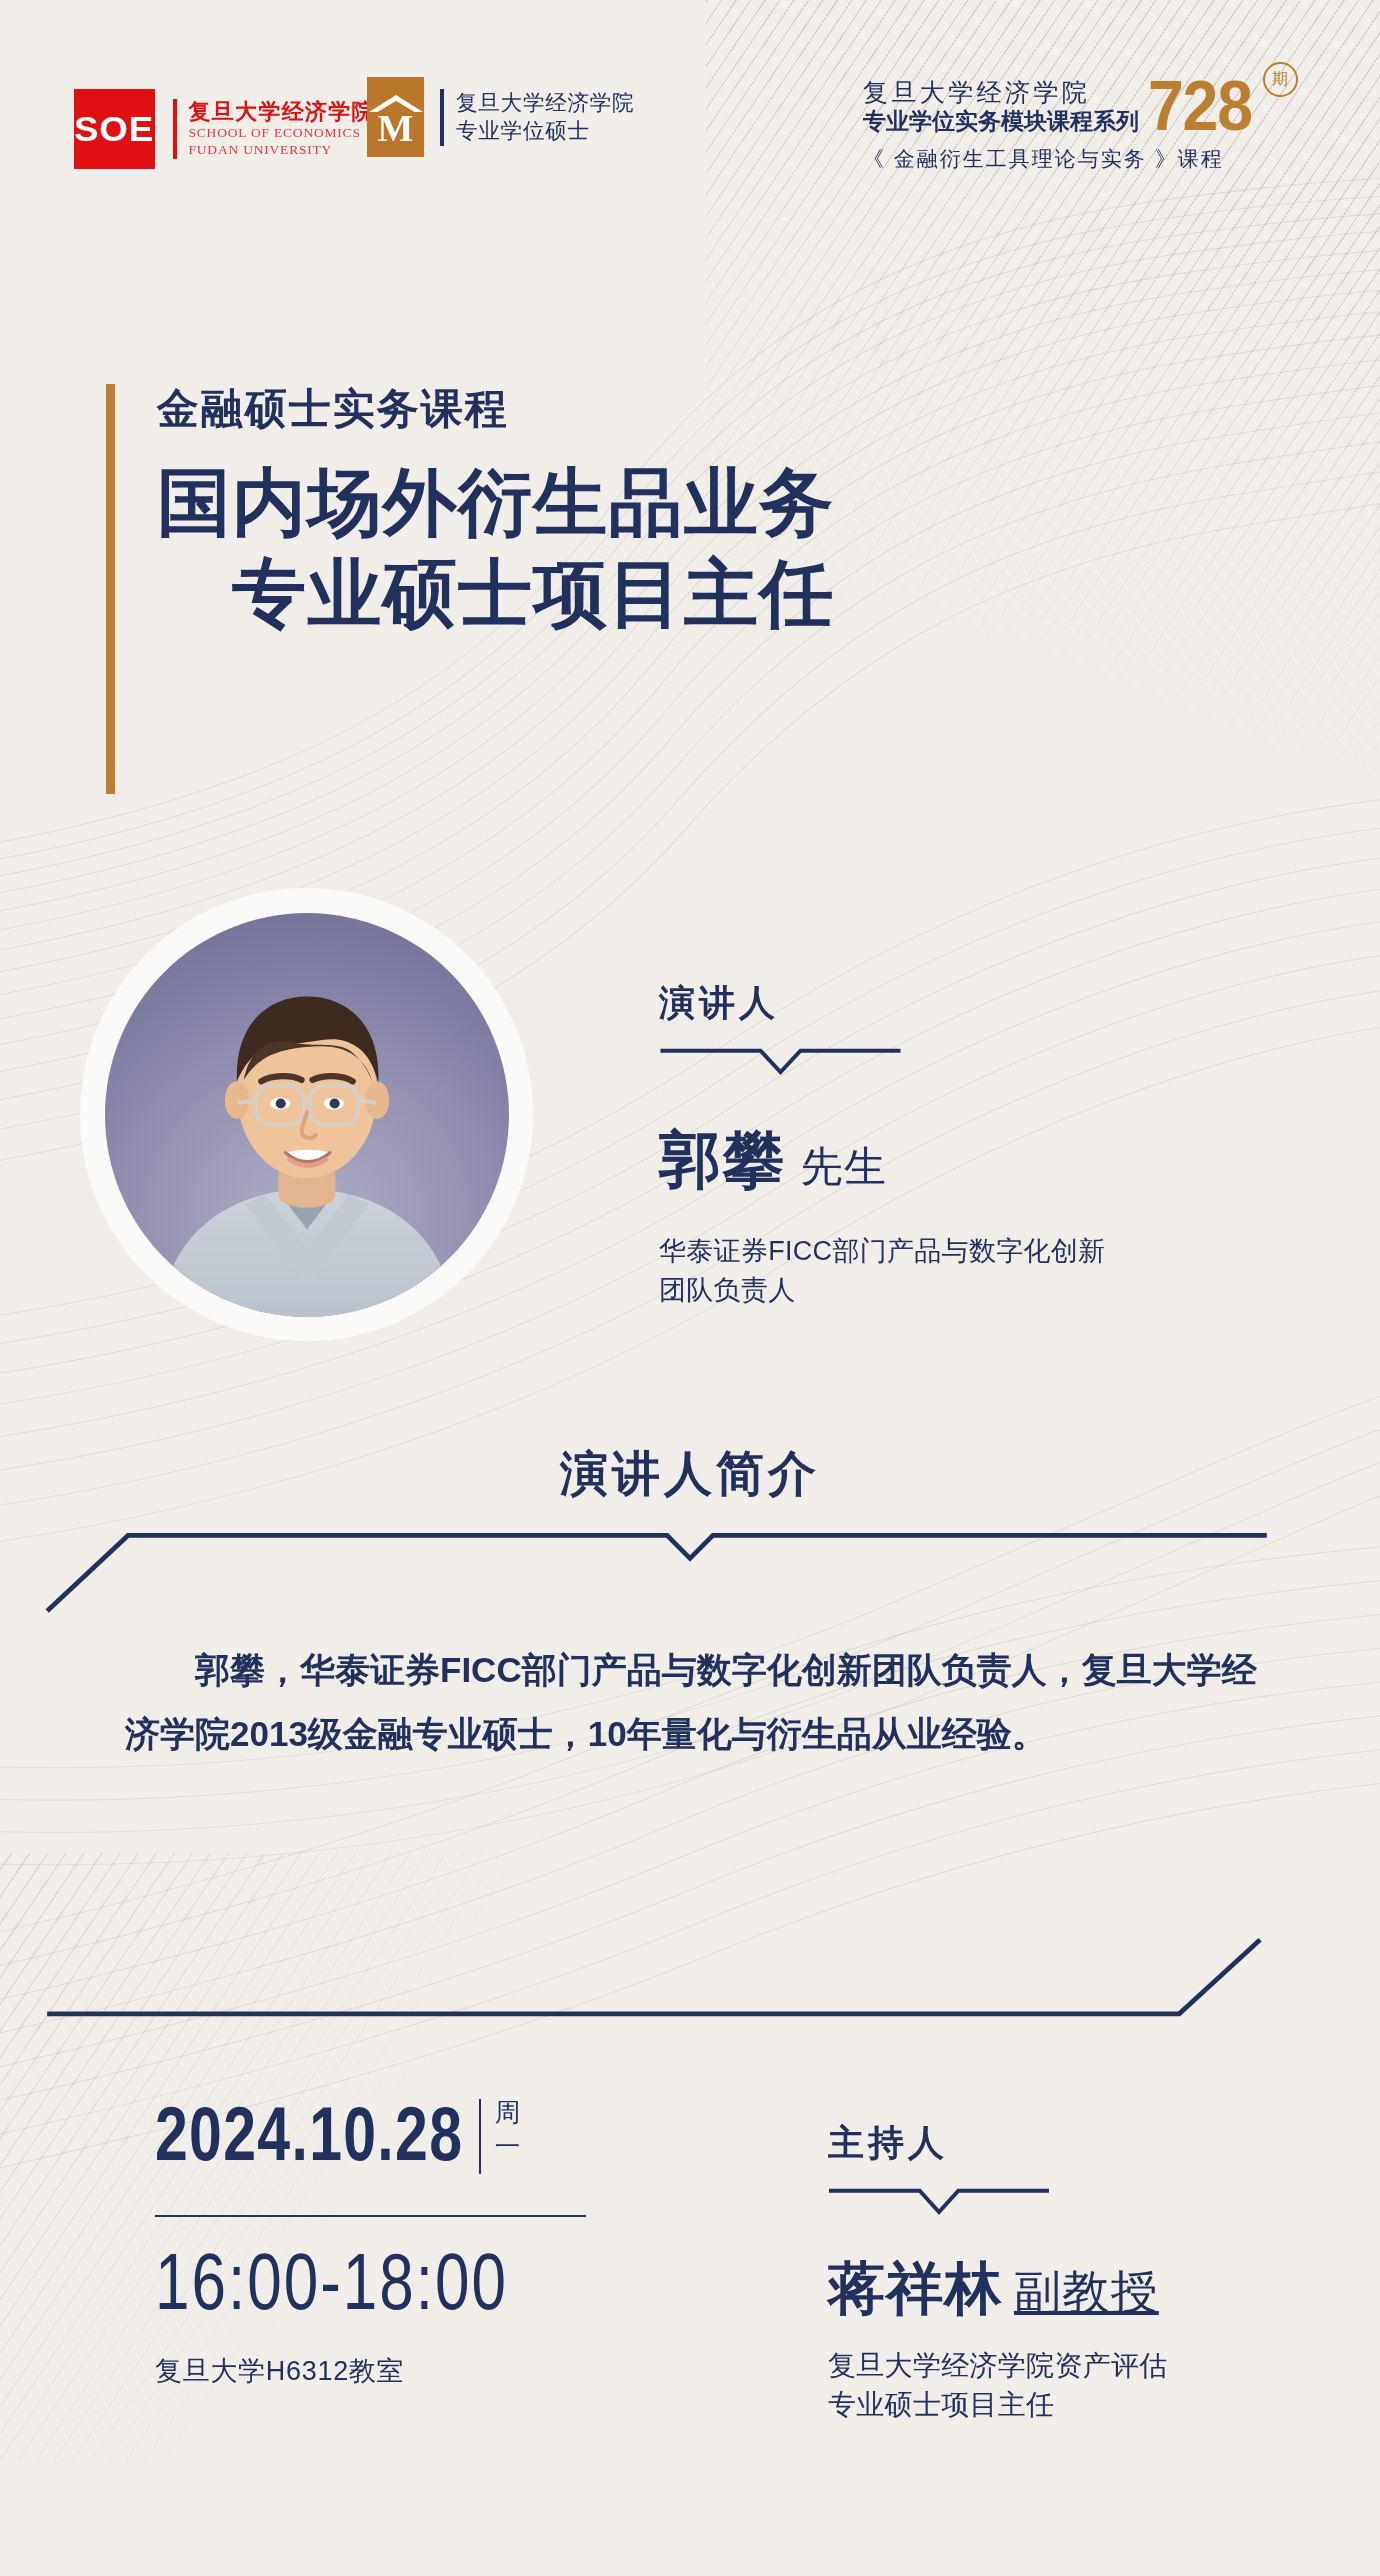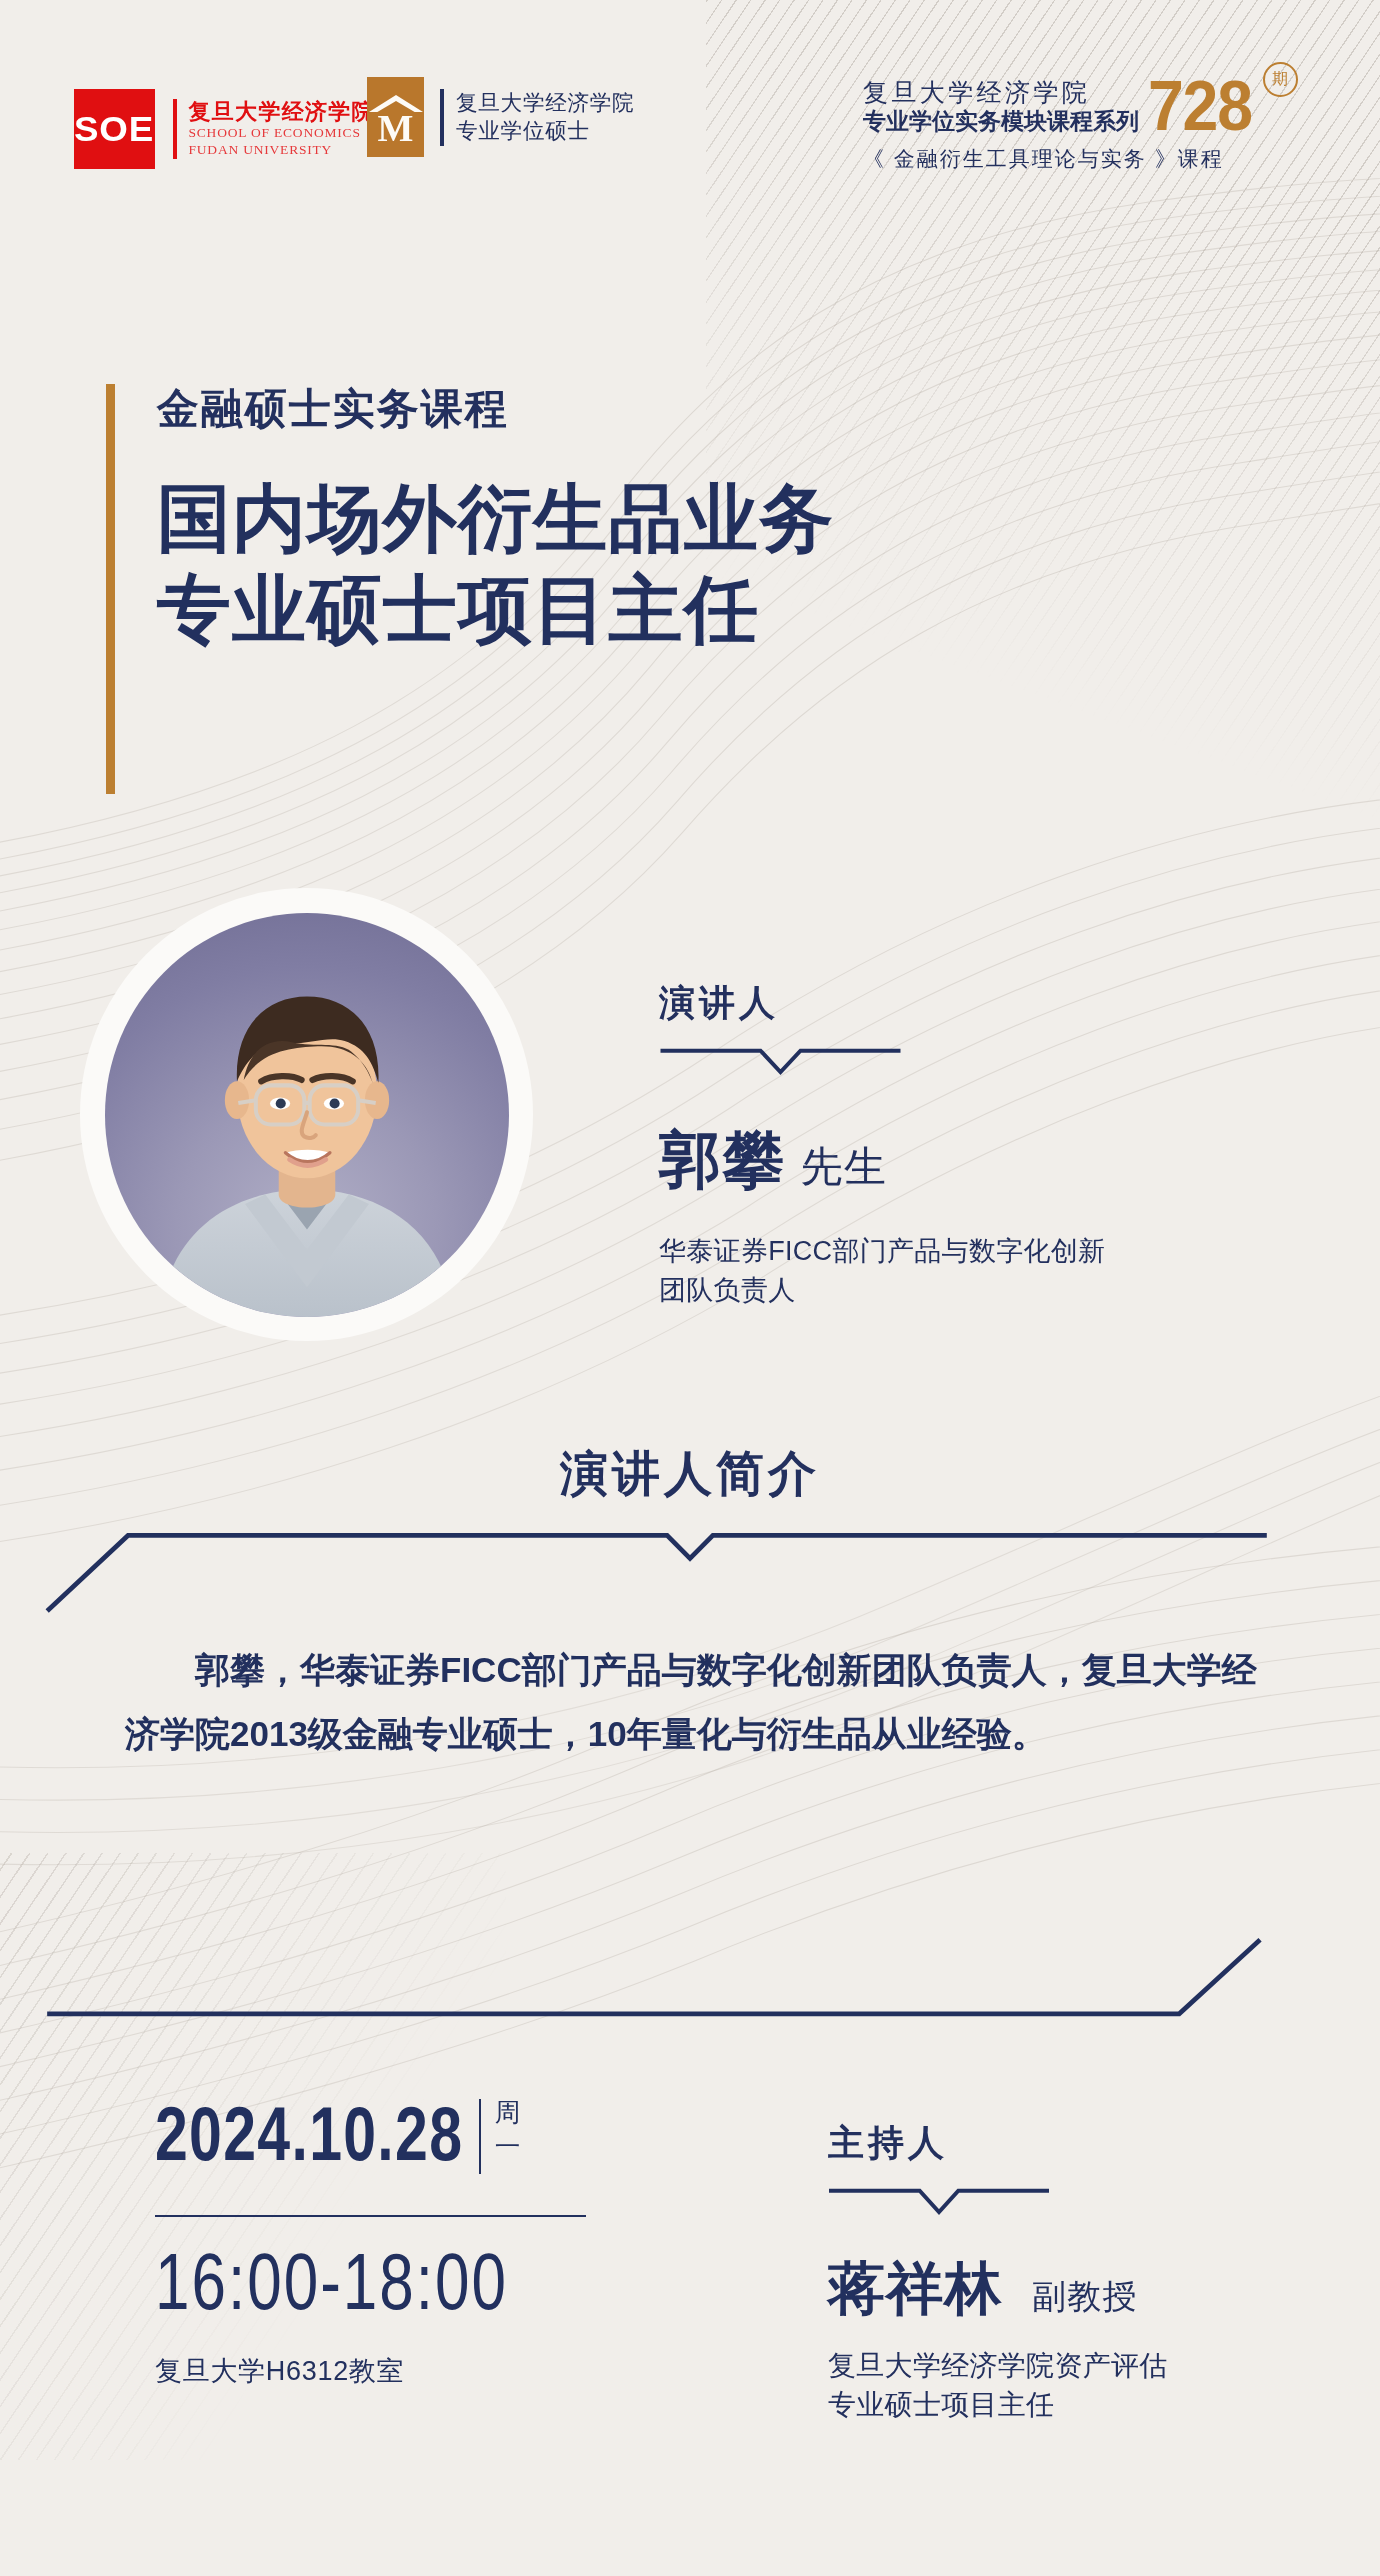--- a/index.html
+++ b/index.html
@@ -127,22 +127,23 @@
 
   
   .title-wrap { position: absolute; left: 78px; top: 384px; display: flex; padding-left: 28px; }
   .title-bar { width: 8.8px; background: #bc7f31; margin-right: 42px; height: 410px; }
   .kicker {
     color: #23305e; font-size: 42px; font-weight: 700; letter-spacing: 2px;
     font-family: "Liberation Sans", sans-serif; line-height: 1.2;
   }
   .title-main {
     color: #22305e; font-size: 74px; font-weight: 800; letter-spacing: 1.3px;
-    line-height: 1.22; margin-top: 40px;
-    font-family: "Liberation Sans", sans-serif;
+    line-height: 1.22; margin-top: 24px;
+    font-family: "Liberation Sans", sans-serif;
+    text-align: right;
   }
 
   
   .portrait {
     position: absolute; left: 80px; top: 888px;
     width: 453px; height: 453px; border-radius: 50%;
     background: #fbfaf8;
     display: flex; align-items: center; justify-content: center;
     box-shadow: 0 0 0 0 transparent;
   }
@@ -217,22 +218,23 @@
     font-family: "Liberation Sans", sans-serif;
   }
 
   .host-block { position: absolute; left: 828px; top: 2096px; width: 512px; }
   .host-name-row { display: flex; align-items: baseline; margin-top: 35px; }
   .host-name {
     color: #22305e; font-size: 57px; font-weight: 800; letter-spacing: 1.3px;
     font-family: "Liberation Sans", sans-serif;
   }
   .host-title {
-    color: #23305e; font-size: 34px; margin-left: 29px; letter-spacing: 1.3px;
-    font-family: "Liberation Sans", sans-serif;
+    color: #23305e; font-size: 47px; margin-left: 11px; letter-spacing: 1.3px;
+    font-family: "Liberation Sans", sans-serif;
+    text-decoration: underline;
   }
   .host-org {
     color: #23305e; font-size: 28px; line-height: 1.42; margin-top: 17.5px;
     letter-spacing: 0.3px; font-family: "Liberation Sans", sans-serif;
   }
 </style>
 </head>
 <body>
 
 <div id="poster">

